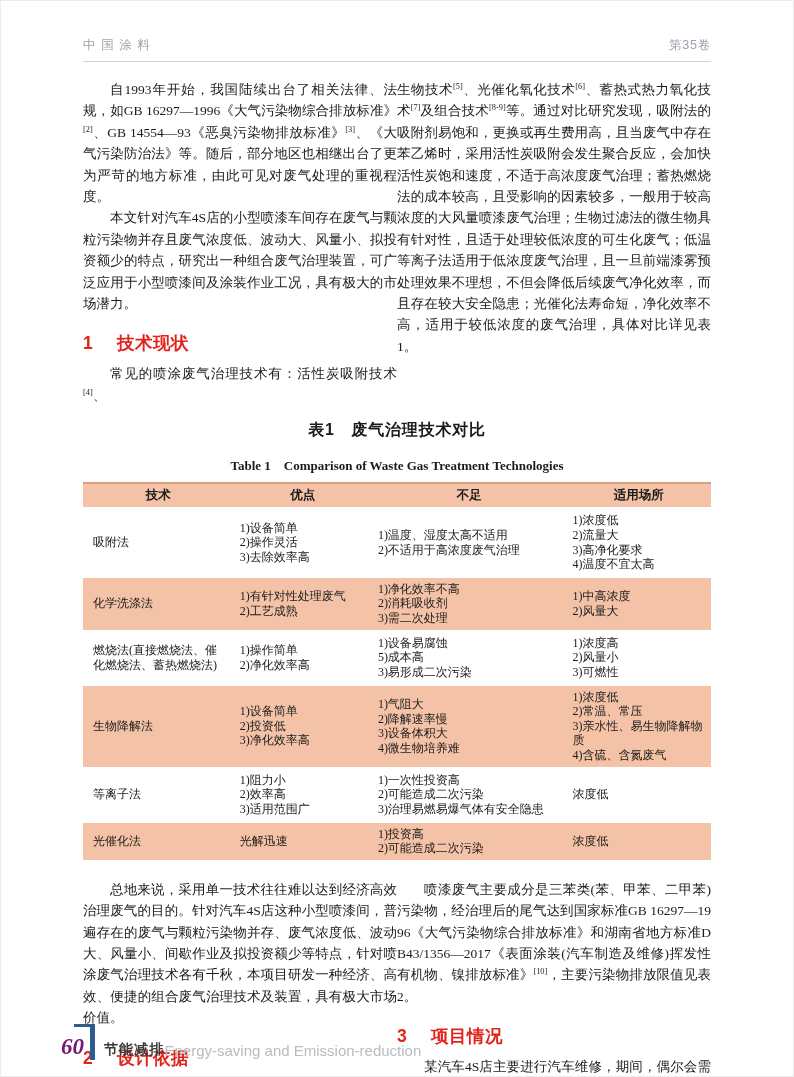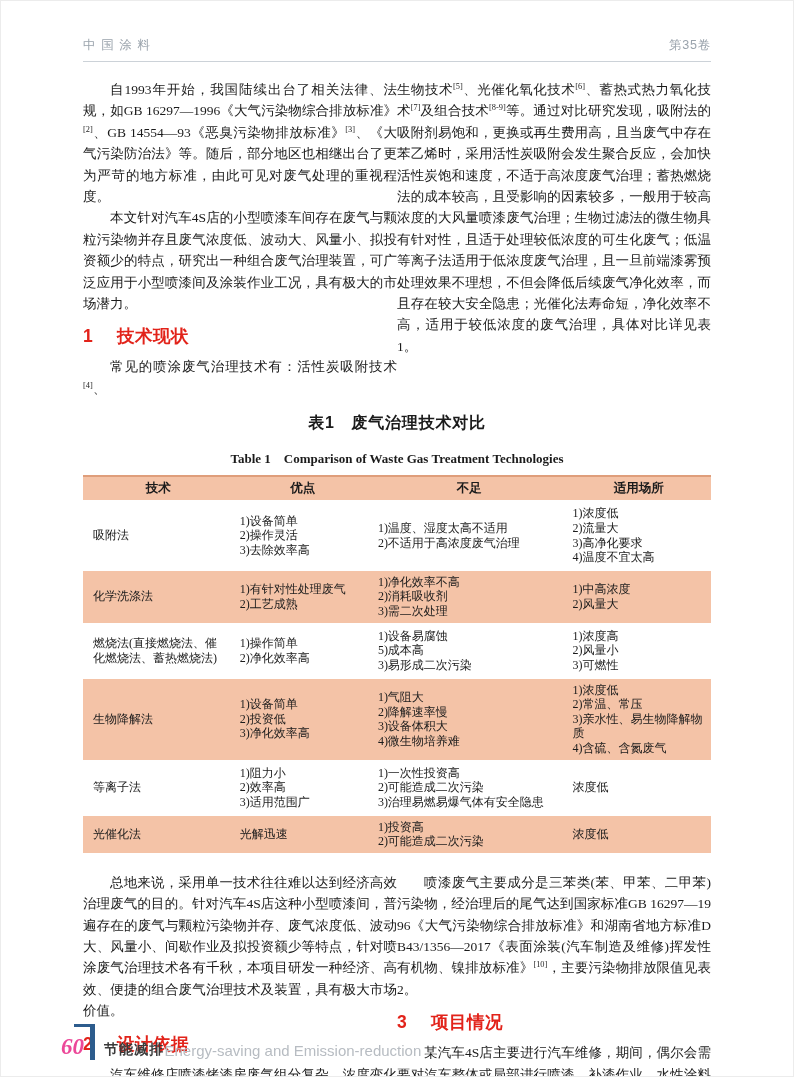--- a/index.html
+++ b/index.html
@@ -38,21 +38,21 @@
     text-align:justify;
     word-break:break-all;
   }
   .para.indent { text-indent:2em; }
   sup { font-size:0.62em; line-height:0; }
 
   .section-heading {
     color:#e2231a;
     font-family:"Liberation Sans","DejaVu Sans",sans-serif;
     font-weight:700; font-size:17.5px;
-    margin:10px 0 8px;
+    margin:17px 0 8px;
     letter-spacing:0.03em;
   }
   .section-heading .sec-no { margin-right:1.35em; font-weight:700; }
 
   
   .table-block { margin-top:14px; }
   .tb-caption-zh {
     text-align:center; font-weight:700; font-size:16px;
     font-family:"Liberation Sans","DejaVu Sans",sans-serif;
     letter-spacing:0.05em;
@@ -86,21 +86,21 @@
   table.gas-table col.c2 { width:22%; }
   table.gas-table col.c3 { width:31%; }
   table.gas-table col.c4 { width:23%; }
 
   
   .footer {
     position:absolute; left:60px; bottom:16px;
     display:flex; align-items:flex-end;
   }
   .page-num {
-    color:#ec4899;
+    color:#701a75;
     font-family:"Liberation Serif","DejaVu Serif",serif;
     font-style:italic; font-weight:700;
     font-size:23px; line-height:1;
     padding-bottom:2px;
   }
   .footer-bar {
     position:relative;
     width:5px; height:36px; background:#2d5c8d;
     margin-left:6px; margin-right:9px;
   }

